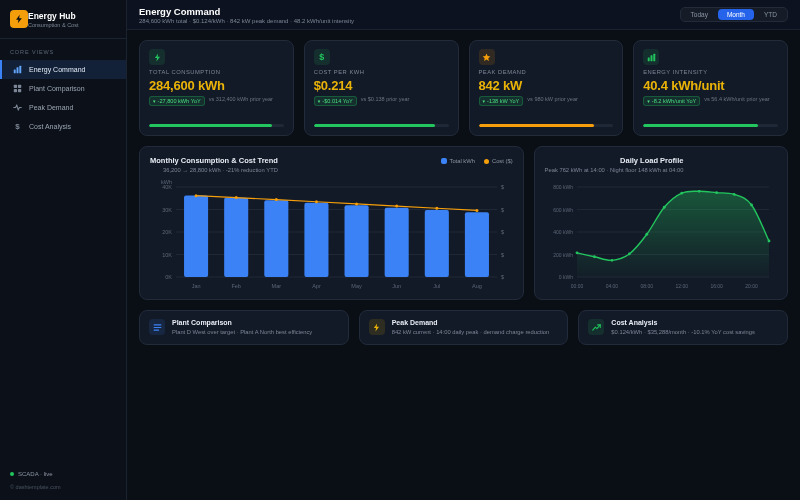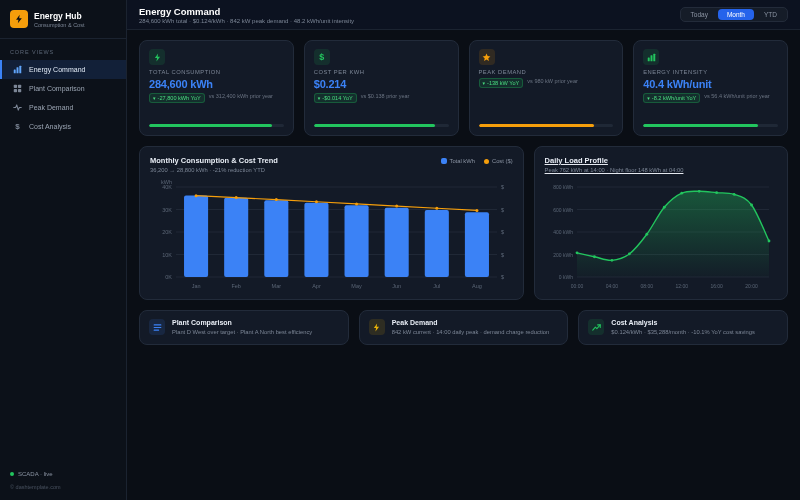--- a/index.html
+++ b/index.html
@@ -3,21 +3,21 @@
 <meta charset="utf-8">
 <style>
   * { margin:0; padding:0; box-sizing:border-box; }
   html,body { width:800px; height:500px; overflow:hidden; background:#0a0e15; color:#e5e9f0;
               font-family:"Liberation Sans", sans-serif; }
   .app { display:flex; width:800px; height:500px; }
 
   
   .sidebar { width:127px; background:#0c1119; border-right:1px solid #1b2330;
              display:flex; flex-direction:column; padding:10px 0 10px; flex:none; }
-  .logo-row { display:flex; align-items:center; gap:6px; padding:0 10px 10px; border-bottom:1px solid #1b2330; }
+  .logo-row { display:flex; align-items:center; padding:0 10px 10px; border-bottom:1px solid #1b2330; }
   .logo-icon { width:18px; height:18px; border-radius:4px; background:#f59e0b; color:#0a0e15;
                display:flex; align-items:center; justify-content:center; flex:none; }
   .logo-title { font-size:8.5px; font-weight:bold; color:#ffffff; }
   .logo-sub { font-size:5.5px; color:#7c8696; margin-top:1px; }
   .section-label { font-size:5.5px; letter-spacing:0.9px; color:#5b6676; padding:10px 10px 5px; }
   .nav-item { display:flex; align-items:center; gap:6px; padding:5px 10px; font-size:7px;
               color:#9aa4b2; cursor:pointer; border-left:2px solid transparent; }
   .nav-item.active { background:rgba(59,130,246,0.14); border-left-color:#3b82f6; color:#e2ebf7; }
   .nav-icon { width:11px; display:flex; align-items:center; justify-content:center; color:#7c8696; }
   .nav-item.active .nav-icon { color:#60a5fa; }
@@ -43,36 +43,36 @@
   .content { flex:1; padding:10px 12px; display:flex; flex-direction:column; gap:10px; }
   .card { background:#131a27; border:1px solid #222b3a; border-radius:8px; }
 
   
   .kpi-row { display:flex; gap:10px; }
   .kpi { flex:1; height:96px; padding:8px 9px; display:flex; flex-direction:column; gap:3px; }
   .kpi-icon { width:16px; height:16px; border-radius:4px; display:flex; align-items:center;
               justify-content:center; margin-bottom:1px; flex:none; }
   .kpi-dollar { font-size:9px; font-weight:bold; }
   .kpi-title { font-size:5.8px; letter-spacing:0.5px; color:#7c8696; }
-  .kpi-value { font-size:11px; font-weight:bold; color:#3b82f6; letter-spacing:-0.2px; }
+  .kpi-value { font-size:13px; font-weight:bold; color:#eab308; letter-spacing:-0.2px; }
   .kpi-meta { display:flex; align-items:flex-start; gap:4px; }
   .badge { display:inline-flex; align-items:center; gap:2px; font-size:5.6px; color:#4ade80;
            background:rgba(34,197,94,0.13); border:1px solid rgba(34,197,94,0.3); border-radius:3px;
            padding:1px 3px; white-space:nowrap; flex:none; }
   .badge-arrow { font-size:5px; line-height:1; }
   .compare { font-size:5.5px; color:#6b7483; line-height:1.3; }
   .progress { height:3px; background:#1f2836; border-radius:2px; margin-top:auto; overflow:hidden; }
   .progress-fill { height:100%; border-radius:2px; }
 
   
   .charts-row { display:flex; gap:10px; }
   .chart-card { padding:9px 10px; }
   .chart-card.left { flex:1.56; min-width:0; }
-  .chart-card.right { flex:1; min-width:0;text-decoration:underline; }
-  .chart-head { display:flex; justify-content:space-between; align-items:flex-start; margin-bottom:5px; }
+  .chart-card.right { flex:1; min-width:0; }
+  .chart-head { display:flex; justify-content:space-between; align-items:flex-start; margin-bottom:5px;text-align:right; }
   .chart-title { font-size:7.5px; font-weight:bold; color:#e8edf5; }
   .chart-sub { font-size:5.8px; color:#7c8696; margin-top:2px; }
   .legend { display:flex; gap:9px; font-size:5.8px; color:#8b94a3; align-items:center; padding-top:2px; }
   .legend-item { display:inline-flex; align-items:center; }
   .sw { width:6px; height:6px; border-radius:2px; display:inline-block; margin-right:3px; }
   .sw.round { border-radius:50%; width:5px; height:5px; }
   .chart-body { height:112px; width:100%; }
 
   
   .summary-row { display:flex; gap:10px; }
@@ -200,20 +200,21 @@
             </div>
         </div>
 
         <div class="card kpi">
           <div class="kpi-icon" style="color: rgb(245, 158, 11); background: rgba(245, 158, 11, 0.13);">
             <svg width="9" height="9" viewBox="0 0 12 12" fill="currentColor">
                 <path d="M6 0.8 L7.5 4.1 L11.2 4.5 L8.4 6.9 L9.2 10.5 L6 8.6 L2.8 10.5 L3.6 6.9 L0.8 4.5 L4.5 4.1 Z"></path>
               </svg>
           </div>
           <div class="kpi-title">PEAK DEMAND</div>
+          <div class="kpi-value">842 kW</div>
           <div class="kpi-meta">
             <span class="badge">
                 <span class="badge-arrow">▾</span>
                 <span>-138 kW YoY</span>
               </span>
             <span class="compare">vs 980 kW prior year</span>
           </div>
           <div class="progress">
               <div class="progress-fill" style="width: 86%; background: rgb(245, 158, 11);"></div>
             </div>

